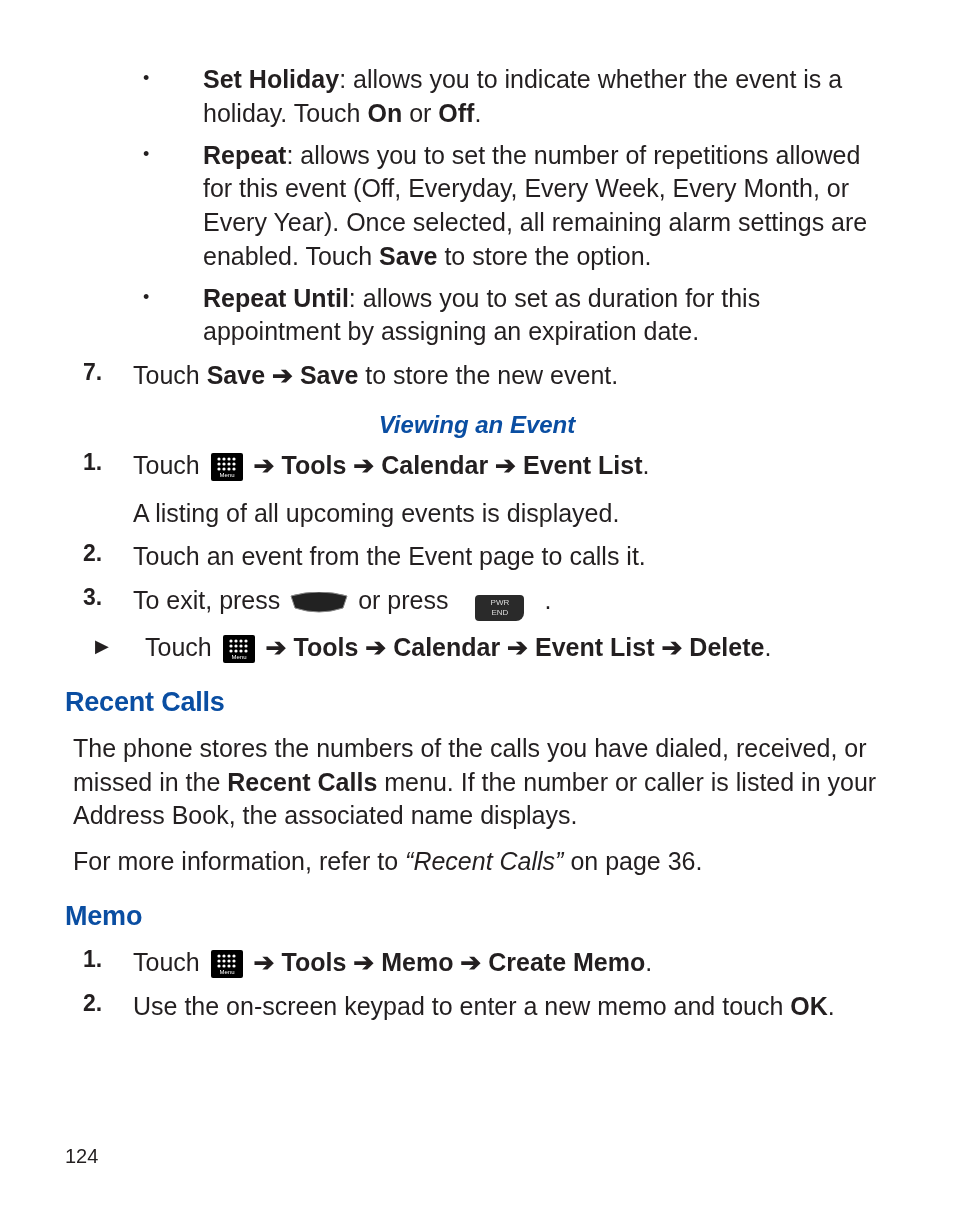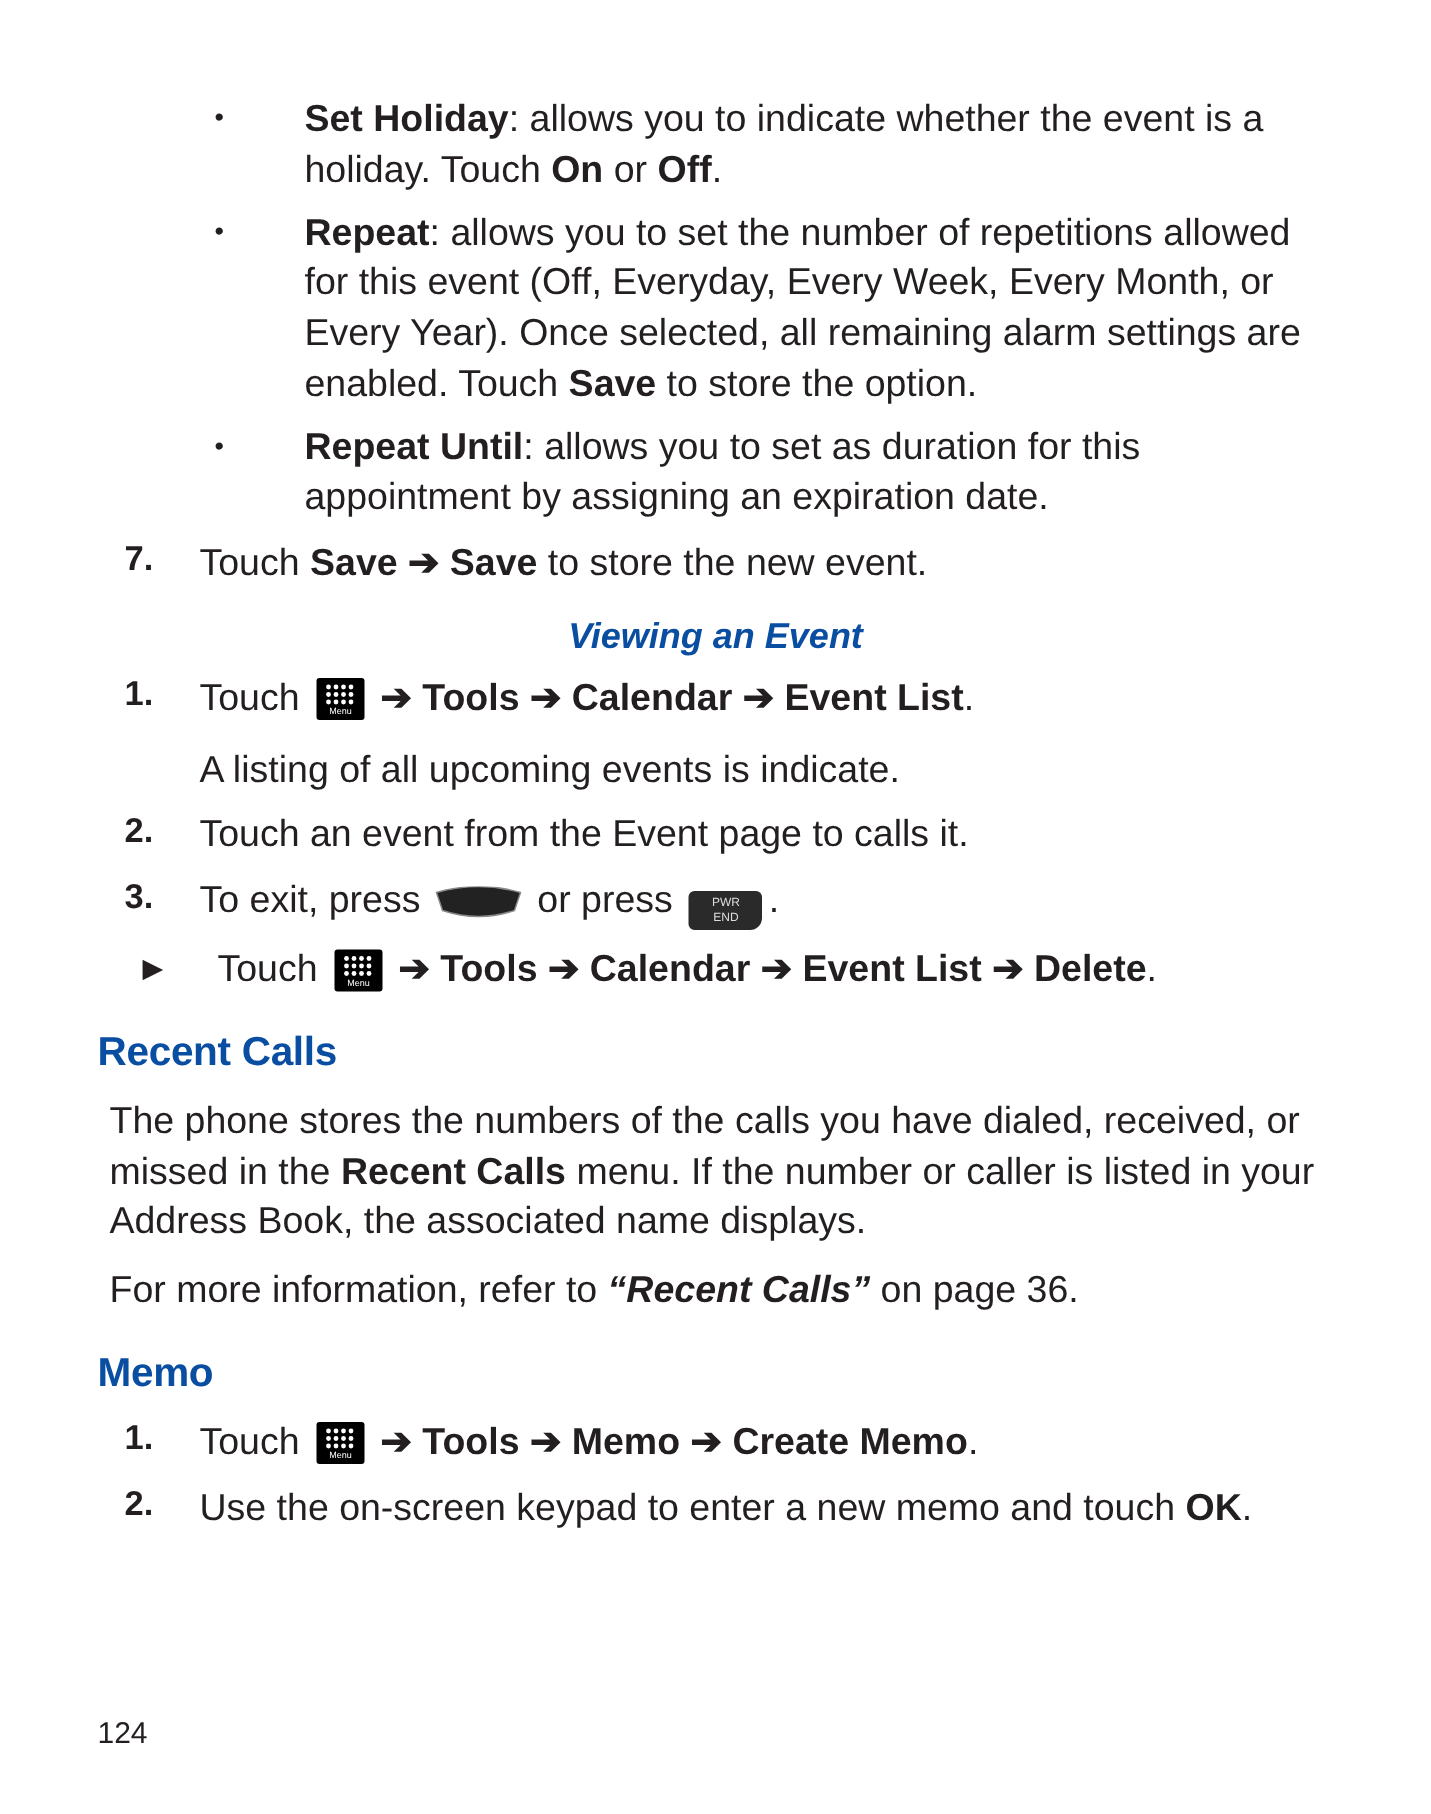--- a/index.html
+++ b/index.html
@@ -8,21 +8,21 @@
     box-sizing:border-box;
     padding:55px 65px 45px 65px;
     font-family:Arial,Helvetica,sans-serif;
     color:#231f20;
     position:relative;
   }
   
   .body-text{font-family:"Arial Narrow","Helvetica Condensed",Arial,sans-serif;
              font-stretch:condensed;font-size:25px;line-height:1.35;}
   .bold{font-weight:700;}
-  .italic{font-style:italic;font-weight:bold;}
+  .italic{font-style:italic;}
   .blue-sub{color:#0a4ea2;font-family:Arial,sans-serif;font-weight:700;
             font-style:italic;font-size:24px;margin:18px 0 10px 0;text-align:center;}
   .blue-h  {color:#0a4ea2;font-family:Arial,sans-serif;font-weight:900;
             font-size:27px;margin:22px 0 14px 0;letter-spacing:-.2px;}
   .pg-num{position:absolute;left:65px;bottom:41px;font-size:20px;}
   
   .num-row{display:flex;align-items:flex-start;margin:10px 0 10px 18px;}
   .num-row .num{width:50px;flex:none;font-weight:700;
                 font-family:Arial,sans-serif;font-size:23px;}
   .num-row .txt{flex:1;}
@@ -33,21 +33,21 @@
   .arrow-row .arr{width:50px;flex:none;font-size:18px;line-height:30px;}
   .arrow-row .txt{flex:1;}
   .para{margin:12px 0 12px 8px;}
   
   .menu-icon{display:inline-block;width:32px;height:28px;background:#000;
              vertical-align:-7px;border-radius:2px;position:relative;margin:0 4px;}
   .menu-icon svg{position:absolute;left:4px;top:2px;}
   .end-key{display:inline-block;width:49px;height:26px;background:#2a2a2a;
            vertical-align:-6px;border-radius:4px 4px 8px 4px;color:#ddd;
            font-size:8px;text-align:center;line-height:10px;padding-top:3px;
-           box-sizing:border-box;margin:0 4px;}
+           box-sizing:border-box;margin:0 20px;}
   .oval-key{display:inline-block;width:60px;height:22px;vertical-align:-5px;margin:0 2px;}
   .arrow{font-family:Arial,sans-serif;font-weight:700;}
 </style>
 </head>
 <body>
 <div class="page">
 
 <div class="bullet-row">
   <div class="dot">•</div>
   <div class="txt body-text">
@@ -91,21 +91,21 @@
               <circle cx="9" cy="9" r="1.6"></circle>
               <circle cx="14" cy="9" r="1.6"></circle>
               <circle cx="19" cy="9" r="1.6"></circle>
               <circle cx="4" cy="14" r="1.6"></circle>
               <circle cx="9" cy="14" r="1.6"></circle>
               <circle cx="14" cy="14" r="1.6"></circle>
               <circle cx="19" cy="14" r="1.6"></circle>
               <text x="12" y="22" font-size="6" fill="#fff" text-anchor="middle">Menu</text>
             </g>
           </svg></span><span class="bold arrow"> ➔ </span><span class="bold">Tools</span><span class="bold arrow"> ➔ </span><span class="bold">Calendar</span><span class="bold arrow"> ➔ </span><span class="bold">Event List</span><span>.</span>
-    <div class="body-text" style="margin-top:14px">A listing of all upcoming events is indicate.</div>
+    <div class="body-text" style="margin-top:14px">A listing of all upcoming events is displayed.</div>
   </div>
 </div>
 
 <div class="num-row">
   <div class="num">2.</div>
   <div class="txt body-text">Touch an event from the Event page to calls it.</div>
 </div>
 
 <div class="num-row">
   <div class="num">3.</div>

